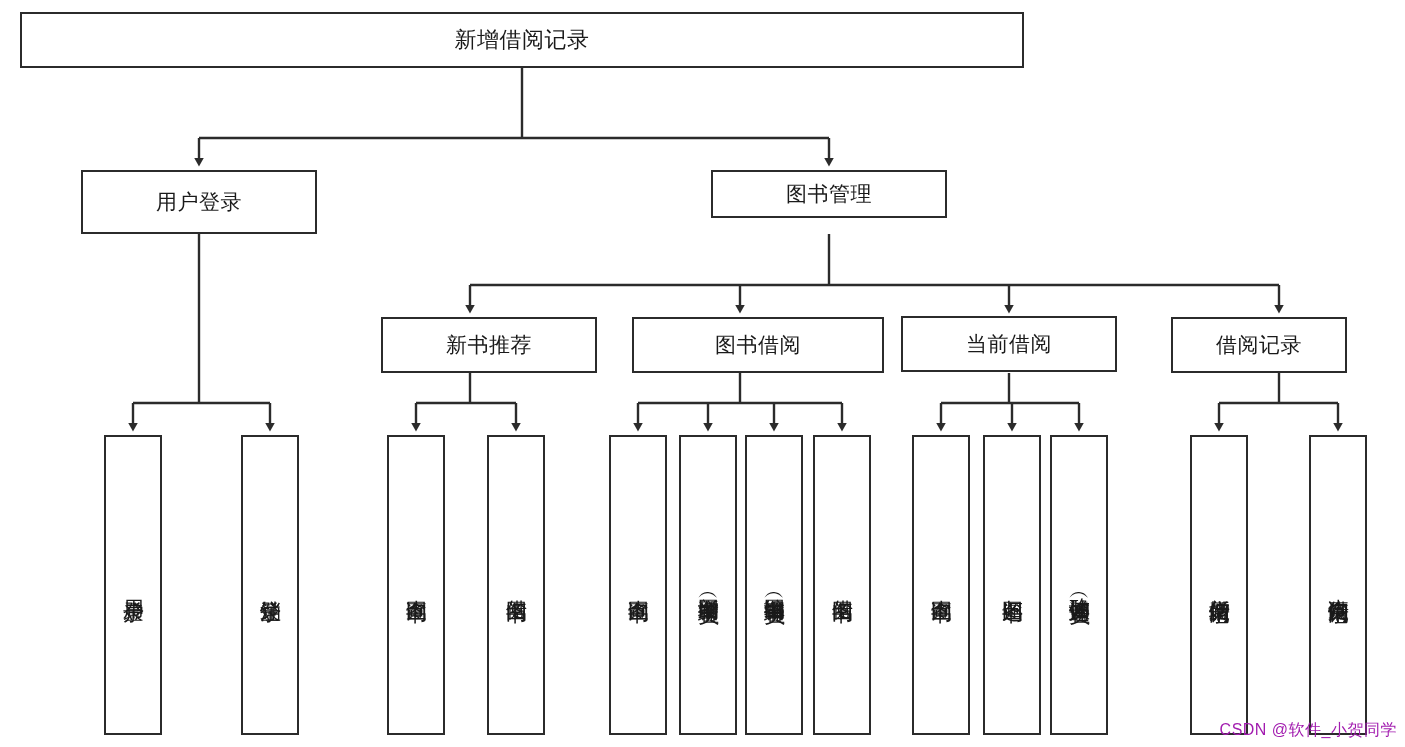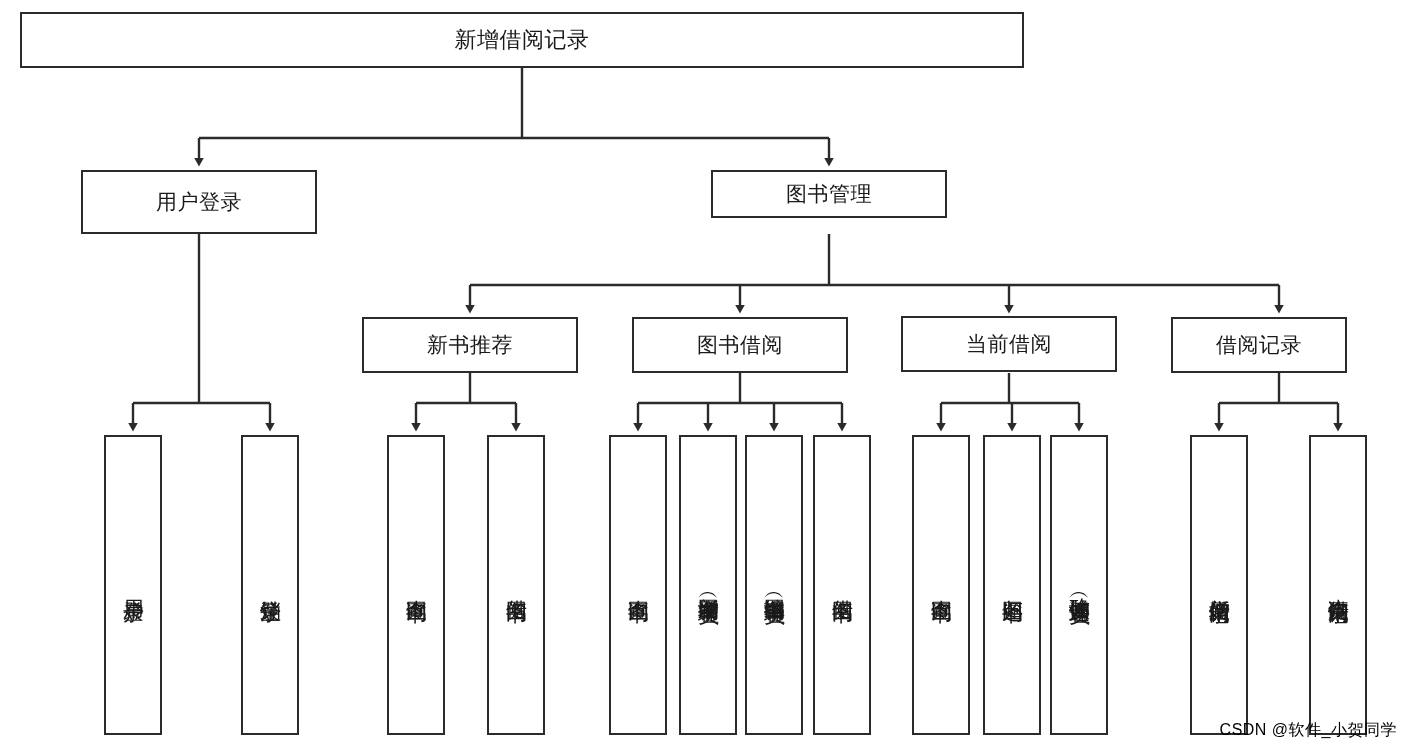--- a/index.html
+++ b/index.html
@@ -52,21 +52,21 @@
     max-height: 272px;
   }
   .node.root .node-label {
     font-size: 22px;
   }
   .watermark {
     position: absolute;
     right: 8px;
     bottom: 6px;
     font-size: 16px;
-    color: #000000;
+    color: #a21caf;
     letter-spacing: 0.5px;
     white-space: nowrap;
     pointer-events: none;
   }
 </style>
 </head>
 <body>
 
 <div id="canvas">
 
@@ -116,24 +116,24 @@
   <div id="node-layer">
       <div class="node horizontal root" style="left: 20px; top: 12px; width: 1004px; height: 56px;">
         <span class="node-label">新增借阅记录</span>
       </div>
       <div class="node horizontal" style="left: 81px; top: 170px; width: 236px; height: 64px;">
         <span class="node-label">用户登录</span>
       </div>
       <div class="node horizontal" style="left: 711px; top: 170px; width: 236px; height: 48px;">
         <span class="node-label">图书管理</span>
       </div>
-      <div class="node horizontal" style="left: 362px; top: 317px; width: 216px; height: 56px;">
+      <div class="node horizontal" style="left: 381px; top: 317px; width: 216px; height: 56px;">
         <span class="node-label">新书推荐</span>
       </div>
-      <div class="node horizontal" style="left: 632px; top: 317px; width: 216px; height: 56px;">
+      <div class="node horizontal" style="left: 632px; top: 317px; width: 252px; height: 56px;">
         <span class="node-label">图书借阅</span>
       </div>
       <div class="node horizontal" style="left: 901px; top: 316px; width: 216px; height: 56px;">
         <span class="node-label">当前借阅</span>
       </div>
       <div class="node horizontal" style="left: 1171px; top: 317px; width: 176px; height: 56px;">
         <span class="node-label">借阅记录</span>
       </div>
       <div class="node vertical" style="left: 104px; top: 435px; width: 58px; height: 300px;">
         <span class="node-label">用户登录</span>

